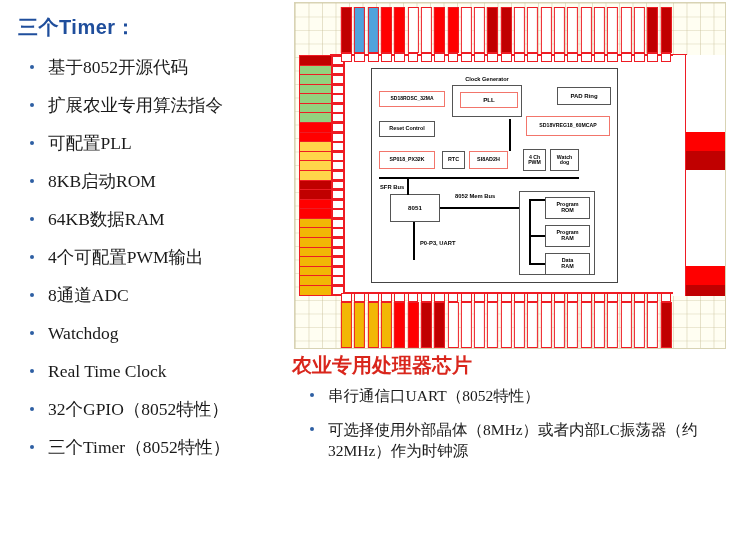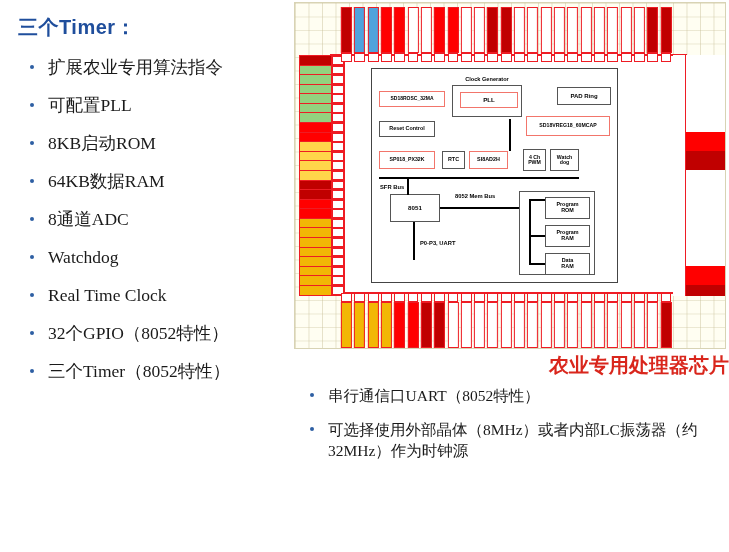--- a/index.html
+++ b/index.html
@@ -32,21 +32,21 @@
     width:4px;height:4px;margin-top:-2px;
     background:#2E5FA3;border-radius:50%;
   }
   #left-bullets{left:22px;top:48px;}
   #left-bullets li{height:38px;line-height:38px;}
 
   
   .right-col{position:absolute;left:292px;top:0;width:437px;height:552px;}
   .chip-title{
     position:absolute;left:0;top:352px;width:437px;
-    text-align:right;
+    text-align:left;
     font-family:"Liberation Sans", sans-serif;
     font-weight:bold;font-size:20px;color:#D9261C;
   }
   #right-bullets{left:10px;top:385px;width:425px;}
   #right-bullets li{
     font-size:15.5px;line-height:21px;
     margin-bottom:13px;white-space:normal;
   }
   #right-bullets li::before{top:10px;}
 
@@ -150,24 +150,26 @@
   .arrow{position:absolute;background:#000;}
 </style>
 </head>
 <body>
 
 <div class="slide">
 
   <div class="left-col">
     <div class="heading">三个Timer：</div>
     <ul class="bullets" id="left-bullets">
+        <li>基于8052开源代码</li>
         <li>扩展农业专用算法指令</li>
         <li>可配置PLL</li>
         <li>8KB启动ROM</li>
         <li>64KB数据RAM</li>
+        <li>4个可配置PWM输出</li>
         <li>8通道ADC</li>
         <li>Watchdog</li>
         <li>Real Time Clock</li>
         <li>32个GPIO（8052特性）</li>
         <li>三个Timer（8052特性）</li>
       </ul>
   </div>
 
   <div class="right-col">
 

